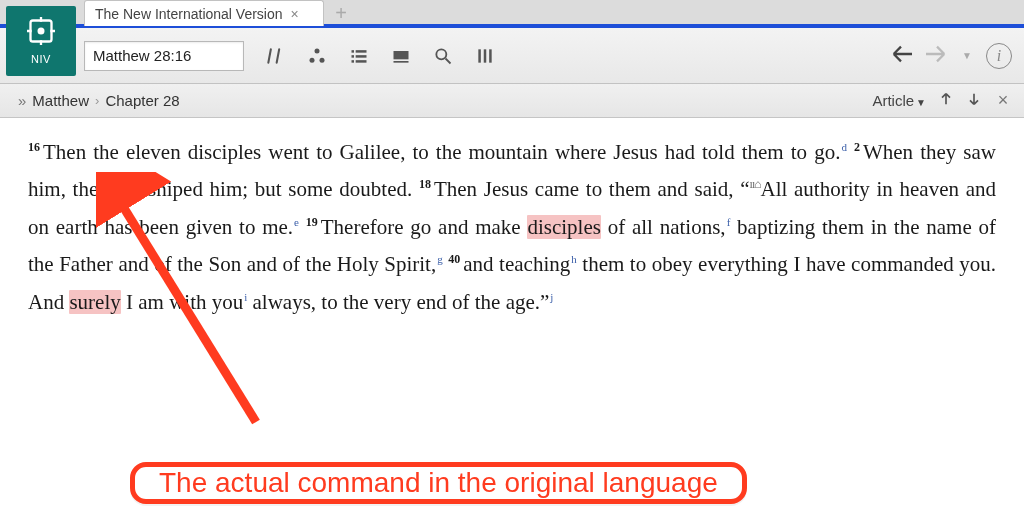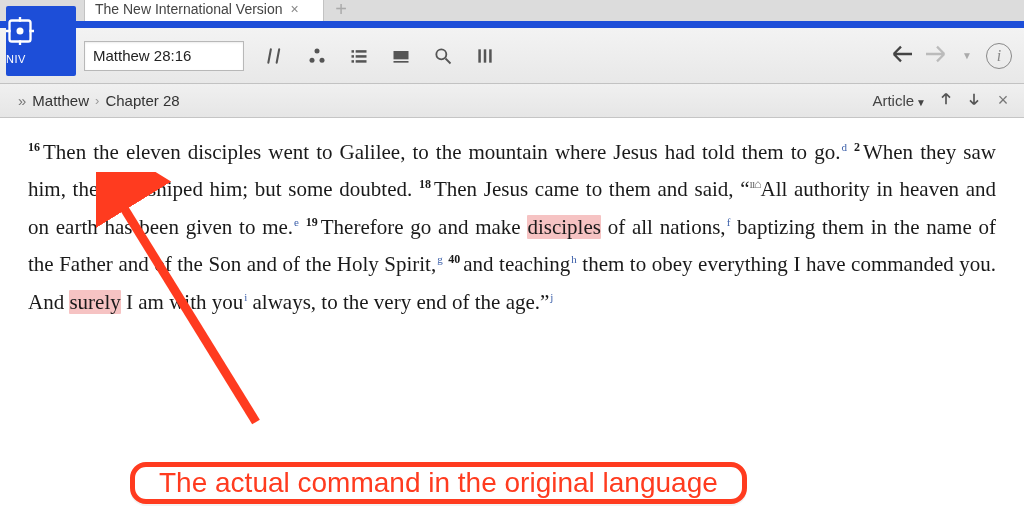--- a/index.html
+++ b/index.html
@@ -9,35 +9,35 @@
     font-family: -apple-system, "Helvetica Neue", Arial, sans-serif;
     background: #f6f6f6;
     overflow: hidden;
     position: relative;
   }
 
   
   .tab-strip {
     height: 28px;
     background: #dcdcdc;
-    display: flex; align-items: flex-end;
+    display: flex; align-items: center;
     gap: 4px;
     padding-top: 2px;
-    border-bottom: 7px solid #1d4ed8;
+    border-bottom: 4px solid #1d4ed8;
   }
   .niv-tile {
     width: 70px;
     align-self: stretch;
     height: 70px;  
     position: absolute;
     left: 6px; top: 6px;
-    background: #1d4ed8;
+    background: #0f766e;
     border-radius: 2px;
     display: flex; flex-direction: column;
-    align-items: flex-start; justify-content: center;
+    align-items: center; justify-content: center;
     color: #fff;
   }
   .niv-tile svg { width: 28px; height: 28px; }
   .niv-tile .lbl { font-size: 11px; letter-spacing: .5px; margin-top: 4px; }
 
   .tab {
     margin-left: 84px;
     background: #fff;
     border: 1px solid #c2c2c2;
     border-bottom: none;

